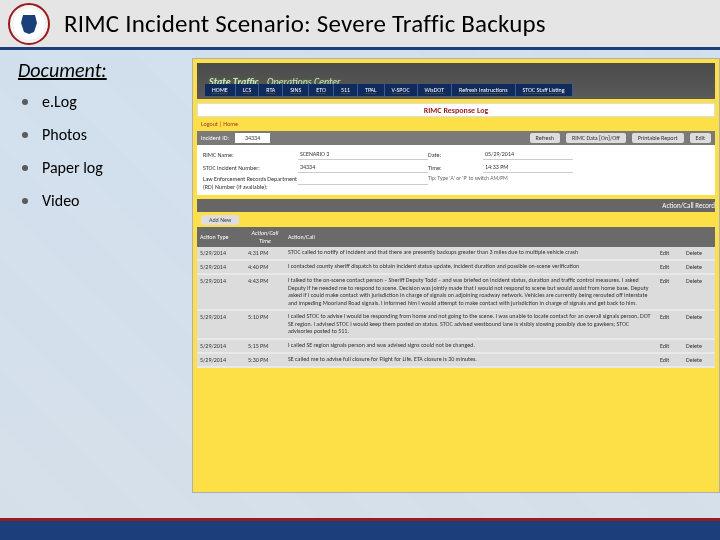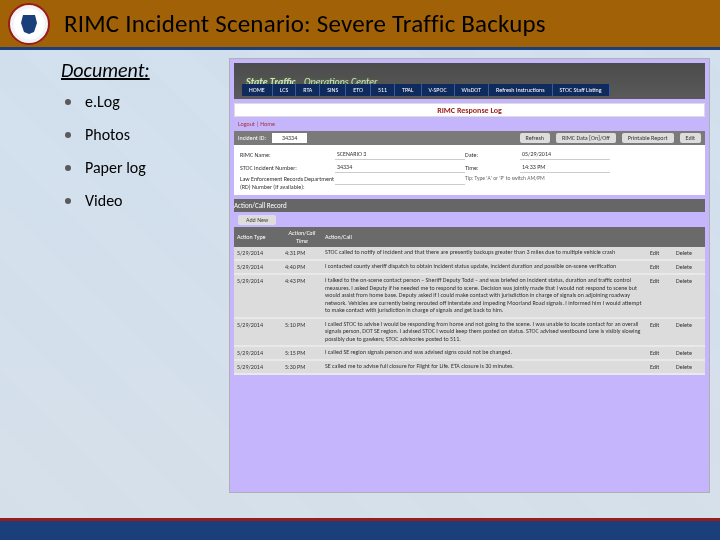--- a/index.html
+++ b/index.html
@@ -7,84 +7,83 @@
     width: 720px; height: 540px;
     font-family: Calibri, Arial, sans-serif;
     background:
       linear-gradient(180deg, rgba(210,225,240,0.85), rgba(215,225,235,0.85)),
       repeating-linear-gradient(45deg, #c8d4e0 0 40px, #d2dce6 40px 80px);
     position: relative;
     overflow: hidden;
   }
   .header {
     display: flex; align-items: center;
-    background: #a16207;
+    background: #e5e5e5;
     border-bottom: 3px solid #1a3f7a;
     height: 50px;
     padding: 0 8px;
   }
   .seal {
     width: 42px; height: 42px; border-radius: 50%;
     border: 2px solid #9a1b1b;
     background: radial-gradient(circle, #fff 55%, #f3f3f3 60%);
     display:flex;align-items:center;justify-content:center;
     margin-right: 14px;
     flex-shrink:0;
   }
   .seal svg { width: 24px; height: 24px; }
   .title {
     font-size: 25px; color: #000;
     letter-spacing: .2px;
     white-space: nowrap;
   }
   .content {
-    display:flex; padding: 8px 10px 0 18px;
-    gap: 14px;
-    margin-left: 43px;
+    display:flex; padding: 8px 0 0 18px;
+    gap: 20px;
   }
   .left { width: 154px; }
   .doc-head {
     font-size: 20px; font-style: italic; text-decoration: underline;
     margin-bottom: 10px; color:#000;
   }
   .left ul { list-style: none; }
   .left li {
     display:flex; align-items:center;
     margin: 6px 0 14px 4px;
     font-size: 16px; color:#000;
   }
   .left li::before {
     content:""; width:6px; height:6px; background:#5a5a5a;
     border-radius:50%; margin-right:14px;
   }
   .shot {
     flex:1;
     border:1px solid #b0b0b0;
-    background:#c4b5fd;
+    background:#fde047;
     font-size:7px;
     color:#444;
     padding:4px 4px 6px 4px;
     height: 435px;
     overflow:hidden;
   }
   .banner {
     height:36px;
     background: linear-gradient(#4b4b4b,#5a5a5a);
     display:flex; align-items:center;
     position:relative;
   }
   .banner .logo {
     color:#fff; font-size:10px; font-weight:bold;
     font-style:italic; margin-left:12px;
     text-shadow:0 0 3px #588e20;
   }
   .banner .logo span { color:#d0e0d0; }
   .navbar {
     position:absolute; bottom:3px; left:8px;
-    display:flex; gap:0;
+    display:flex; gap:0;text-decoration:underline;
   }
   .navbar .tab {
     background:#0f2a5c; color:#fff; font-size:6px;
     padding:2px 7px; border-right:1px solid #3a5a9a;
   }
   .resp-line {
     background:#fff; height:14px;
     display:flex; align-items:center;
     padding:0 6px; margin-top:4px;
     border:1px solid #ddd;
@@ -103,21 +102,21 @@
   }
   .meta {
     background:#fff; padding:4px 6px;
     display:grid; grid-template-columns: 95px 130px 55px 90px;
     row-gap:2px; font-size:6px; color:#333;
     align-items:center;
   }
   .meta .val { border-bottom:1px solid #ccc; padding:1px 2px; }
   .tip { grid-column: 3 / span 2; color:#666; font-size:5.5px; }
   .section-hdr {
-    background:#666; color:#fff; text-align:left;
+    background:#666; color:#fff; text-align:right;
     font-size:7px; padding:2px 0; margin-top:4px;
   }
   .addnew {
     margin:3px 0 0 4px;
   }
   .addnew .btn {
     background:#ddd; padding:1px 8px; font-size:6px;
     display:inline-block; border-radius:2px;
   }
   table.log {

